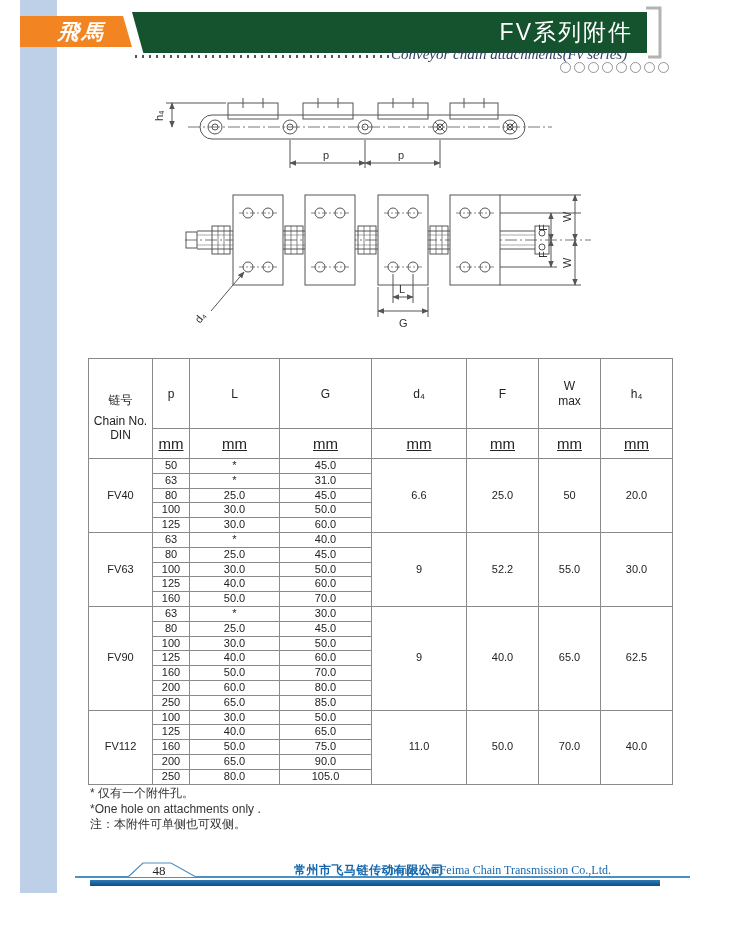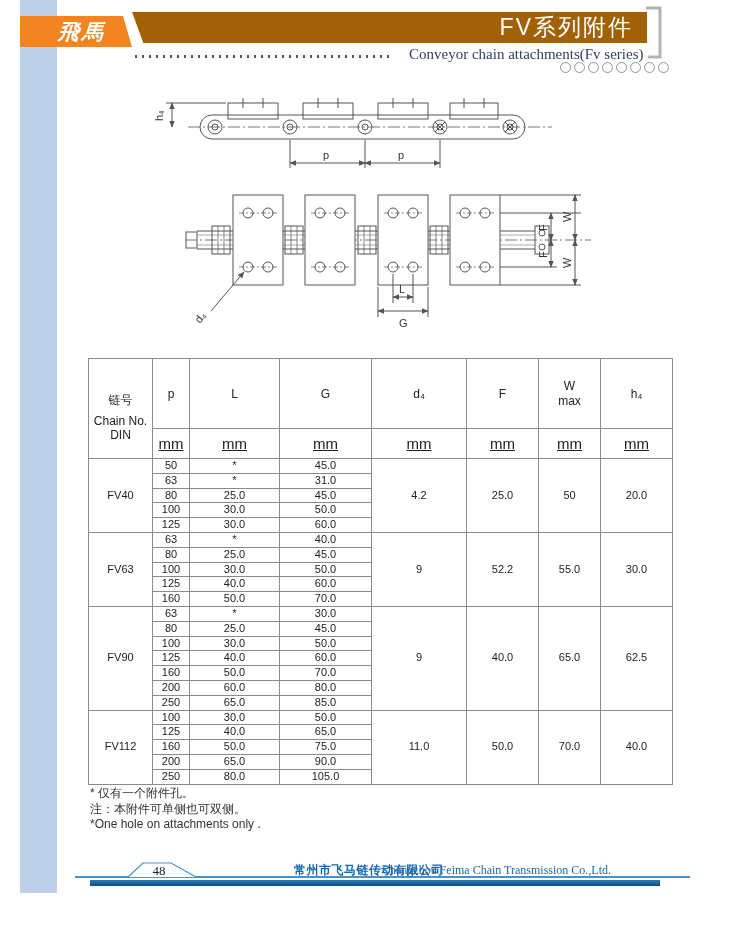--- a/index.html
+++ b/index.html
@@ -14,33 +14,33 @@
     position:absolute;left:20px;top:16px;width:112px;height:31px;background:#f28522;
     clip-path:polygon(0 0,92% 0,100% 100%,0 100%);
     display:flex;align-items:center;justify-content:center;
   }
   .brand{
     color:#fff;font-family:"Liberation Serif","DejaVu Serif",serif;
     font-weight:bold;font-style:italic;font-size:21px;letter-spacing:3px;
     transform:translateX(6px) skewX(-4deg);
   }
   .blue-banner{
-    position:absolute;left:132px;top:12px;width:515px;height:31px;background:#a16207;
+    position:absolute;left:132px;top:12px;width:515px;height:41px;background:#14532d;
     clip-path:polygon(0 0,100% 0,100% 100%,2.2% 100%);
     display:flex;align-items:center;justify-content:flex-end;
   }
   .page-title{color:#fff;font-size:23px;letter-spacing:2px;padding-right:14px;}
   .bracket-svg{position:absolute;left:640px;top:5px;}
   .dots-row{
     position:absolute;left:135px;top:55px;width:256px;height:3px;
     background:repeating-linear-gradient(to right,#555 0 2.5px,transparent 2.5px 7px);
   }
   .subtitle{
-    position:absolute;left:409px;top:46px;
-    font-family:"Liberation Serif","DejaVu Serif",serif;font-size:15px;color:#33415e;
+    position:absolute;left:391px;top:46px;
+    font-family:"Liberation Serif","DejaVu Serif",serif;font-size:15px;color:#33415e;font-style:italic;
   }
   .circles-row{position:absolute;left:560px;top:62px;display:flex;gap:3px;}
   .circles-row span{
     display:block;width:11px;height:11px;border:1.5px solid #949494;border-radius:50%;
     background:#fff;box-sizing:border-box;
   }
   
   .diag{position:absolute;}
   .diag text{font-family:"Liberation Sans","DejaVu Sans",sans-serif;font-size:11px;fill:#333;}
   
@@ -285,21 +285,21 @@
         <th>mm</th>
         <th>mm</th>
       </tr>
     </thead>
     <tbody>
         <tr>
           <td rowspan="5">FV40</td>
           <td>50</td>
           <td>*</td>
           <td>45.0</td>
-          <td rowspan="5">4.2</td>
+          <td rowspan="5">6.6</td>
           <td rowspan="5">25.0</td>
           <td rowspan="5">50</td>
           <td rowspan="5">20.0</td>
         </tr>
         <tr>
           <td>63</td>
           <td>*</td>
           <td>31.0</td>
         </tr>
         <tr>
@@ -415,22 +415,22 @@
         <tr>
           <td>250</td>
           <td>80.0</td>
           <td>105.0</td>
         </tr>
       </tbody>
   </table>
 
   <div class="notes">
     <div>* 仅有一个附件孔。</div>
+    <div>*One hole on attachments only .</div>
     <div>注：本附件可单侧也可双侧。</div>
-    <div>*One hole on attachments only .</div>
   </div>
 
   <div class="footer-thin-line"></div>
   <svg class="trapezoid-svg" width="72" height="17" viewBox="0 0 72 17">
     <polyline points="2,16 17,2 45,2 70,16" fill="#ffffff" stroke="#4c8fc3" stroke-width="1.2"></polyline>
     <text x="33" y="14" text-anchor="middle" style="font-family:'Liberation Serif','DejaVu Serif',serif;font-size:13px;fill:#222;">48</text>
   </svg>
   <div class="footer-bar"></div>
   <div class="company-cn">常州市飞马链传动有限公司</div>
   <div class="company-en">Changzhou Feima Chain Transmission Co.,Ltd.</div>

